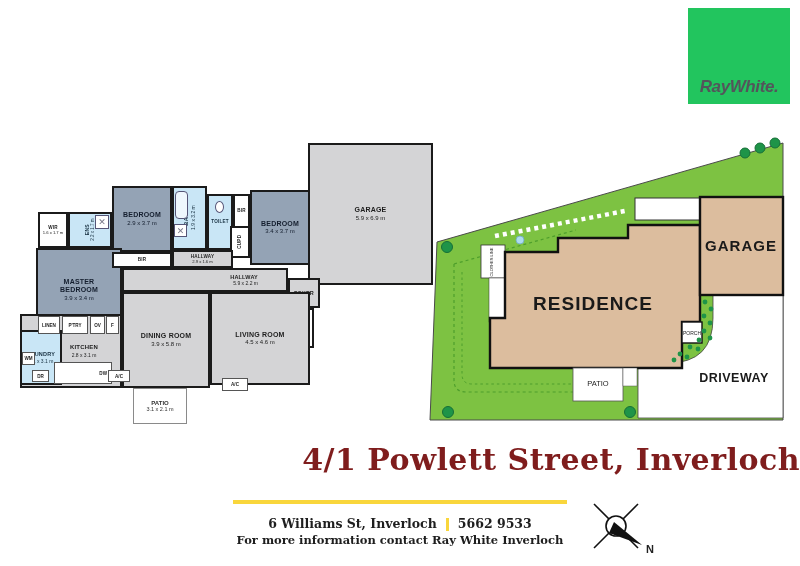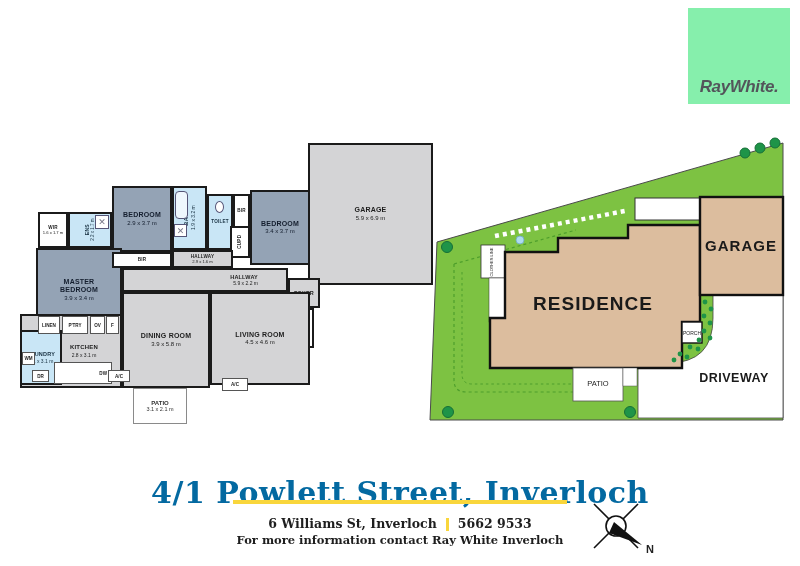--- a/index.html
+++ b/index.html
@@ -1,19 +1,19 @@
 <!DOCTYPE html>
 <html><head>
 <meta charset="utf-8">
 <style>
   html,body{margin:0;padding:0;background:#fff;}
   .canvas{position:relative;width:800px;height:566px;background:#ffffff;overflow:hidden;
           font-family:"Liberation Sans",sans-serif;}
   
-  .rw-logo{position:absolute;left:688px;top:8px;width:102px;height:96px;background:#86efac;}
+  .rw-logo{position:absolute;left:688px;top:8px;width:102px;height:96px;background:#22c55e;}
   .rw-logo span{position:absolute;bottom:7px;left:0;width:100%;text-align:center;
     font-weight:bold;font-style:italic;font-size:17px;letter-spacing:-0.4px;color:#53555B;}
   
   .room{position:absolute;box-sizing:border-box;border:2px solid #1b1b1b;
         display:flex;flex-direction:column;align-items:center;justify-content:center;
         text-align:center;line-height:1.2;}
   .r-slate{background:#94A3B5;color:#141E2E;}
   .r-wet{background:#C9E6F6;color:#173040;}
   .r-gray{background:#D4D4D6;color:#1d1d1d;}
   .r-white{background:#ffffff;color:#222;}
@@ -28,22 +28,22 @@
   .thinbox{position:absolute;box-sizing:border-box;border:1px solid #8a8a8a;background:#fff;
            display:flex;flex-direction:column;align-items:center;justify-content:center;
            text-align:center;color:#333;z-index:3;}
   .shower{position:absolute;box-sizing:border-box;border:1px solid #557;background:#fff;
           color:#778;display:flex;align-items:center;justify-content:center;font-size:9px;z-index:3;}
   .tub{position:absolute;box-sizing:border-box;border:1px solid #557;border-radius:4px;
        background:#eef7fd;z-index:3;}
   .wc{position:absolute;box-sizing:border-box;border:1px solid #557;border-radius:50%;
       background:#fff;z-index:3;}
   
-  .addr{position:absolute;left:0;top:475px;width:800px;text-align:center;
-        font-family:"DejaVu Serif",serif;font-weight:bold;font-size:30px;color:#0369a1;
+  .addr{position:absolute;left:0;top:442px;width:800px;text-align:right;
+        font-family:"DejaVu Serif",serif;font-weight:bold;font-size:30px;color:#7f1d1d;
         letter-spacing:0.5px;}
   .addr-line{position:absolute;left:50%;transform:translateX(-50%);top:500px;width:334px;
         height:4px;background:#F9D63C;}
   .disc{position:absolute;left:0;width:800px;text-align:center;
         font-family:"DejaVu Serif",serif;font-size:11.5px;color:#2b2b2b;}
   .disc.b{font-weight:bold;color:#1e1e1e;}
   .office-row{position:absolute;left:0;top:516px;width:800px;text-align:center;
         font-family:"DejaVu Serif",serif;font-weight:bold;font-size:12.5px;color:#1e1e1e;}
   .office-row .ybar{display:inline-block;width:3px;height:13px;background:#F9D63C;
         margin:0 9px;vertical-align:middle;}

